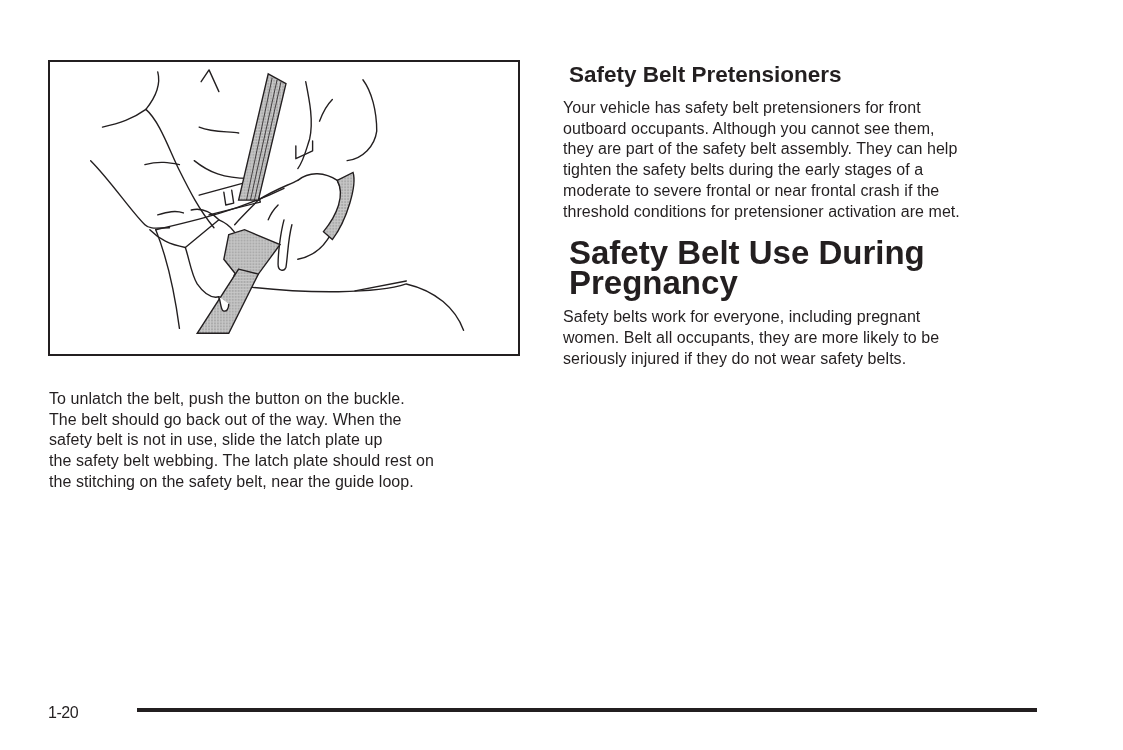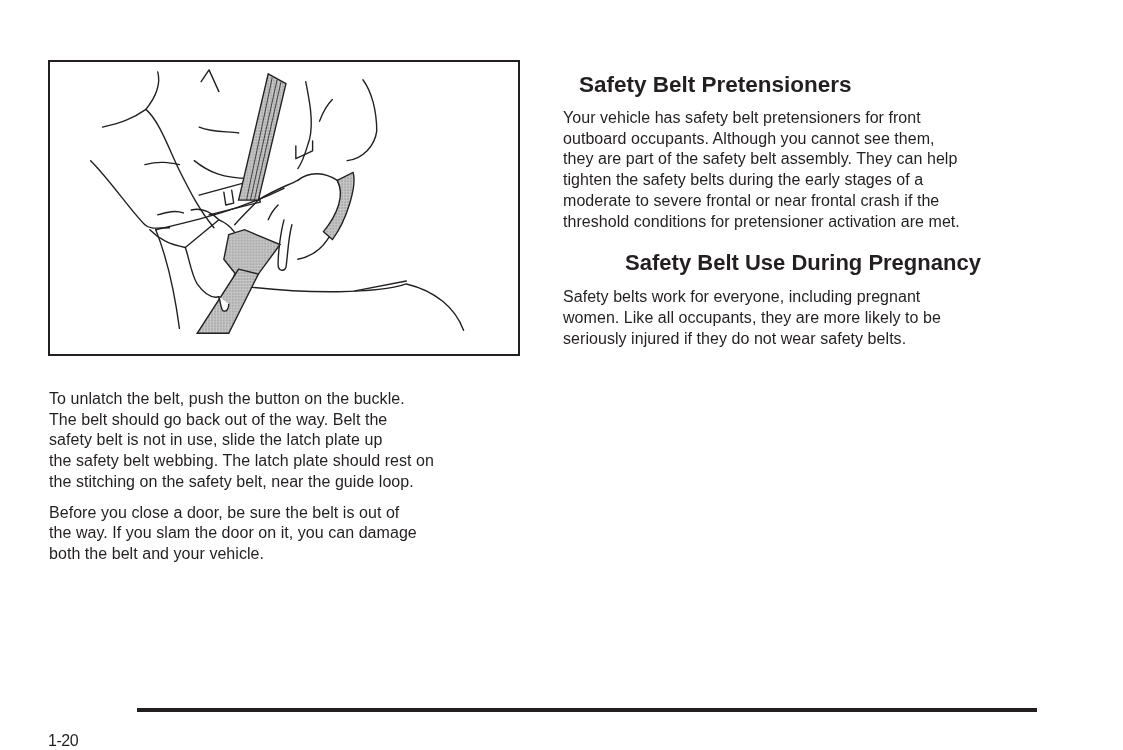--- a/index.html
+++ b/index.html
@@ -16,27 +16,27 @@
       position: absolute; left: 49px; top: 389px; width: 470px;
     }
     .right-col {
       position: absolute; left: 563px; top: 56px; width: 480px;
     }
     p {
       margin: 0 0 10px 0; font-size: 16px; line-height: 20.7px;
       letter-spacing: 0.05px; white-space: pre-line;
     }
     h2 {
-      margin: 16px; font-weight: bold; color: #231f20;
+      margin: 6px; font-weight: bold; color: #231f20;
     }
     .h-pretensioners { font-size: 22.5px; line-height: 26px; margin-bottom: 10px; }
-    .h-pregnancy { font-size: 22px; line-height: 30px; margin-top: 16px; margin-bottom: 9px; text-align: center; }
+    .h-pregnancy { font-size: 33px; line-height: 30px; margin-top: 16px; margin-bottom: 9px; }
     em { font-style: italic; }
     .footer-num {
-      position: absolute; left: 48px; top: 732px; font-size: 16px; color: #231f20;
+      position: absolute; left: 48px; top: 704px; font-size: 16px; color: #231f20;
       letter-spacing: -0.5px;
     }
     .footer-rule {
       position: absolute; left: 137px; top: 708px; width: 900px; height: 4px;
       background: #231f20;
     }
   </style>
 </head>
 <body>
 
@@ -95,38 +95,35 @@
 
     <path d="M180 175 L196 170 L232 185 L210 215 L195 225 L175 200 Z" fill="url(#dots)" stroke="#231f20" stroke-width="1.4"></path>
 
     <path d="M190 210 L210 215 L180 275 L148 275 Z" fill="url(#dots)" stroke="#231f20" stroke-width="1.4"></path>
     <path d="M170 238 C172 245 172 250 174 252 C178 254 180 250 180 245" fill="#fff" stroke="#231f20" stroke-width="1.4"></path>
   </svg>
 </div>
 
 <div class="left-text">
   <p>To unlatch the belt, push the button on the buckle.
-The belt should go back out of the way. Belt the
+The belt should go back out of the way. When the
 safety belt is not in use, slide the latch plate up
 the safety belt webbing. The latch plate should rest on
 the stitching on the safety belt, near the guide loop.</p>
-  <p>Before you close a door, be sure the belt is out of
-the way. If you slam the door on it, you can damage
-both the belt and your vehicle.</p>
 </div>
 
 <div class="right-col">
   <h2 class="h-pretensioners">Safety Belt Pretensioners</h2>
   <p>Your vehicle has safety belt pretensioners for front
 outboard occupants. Although you cannot see them,
 they are part of the safety belt assembly. They can help
 tighten the safety belts during the early stages of a
 moderate to severe frontal or near frontal crash if the
 threshold conditions for pretensioner activation are met.</p>
 
   <h2 class="h-pregnancy">Safety Belt Use During Pregnancy</h2>
   <p>Safety belts work for everyone, including pregnant
-women. Like all occupants, they are more likely to be
+women. Belt all occupants, they are more likely to be
 seriously injured if they do not wear safety belts.</p>
 </div>
 
 <div class="footer-num">1-20</div>
 <div class="footer-rule"></div>
 
 </body></html>

